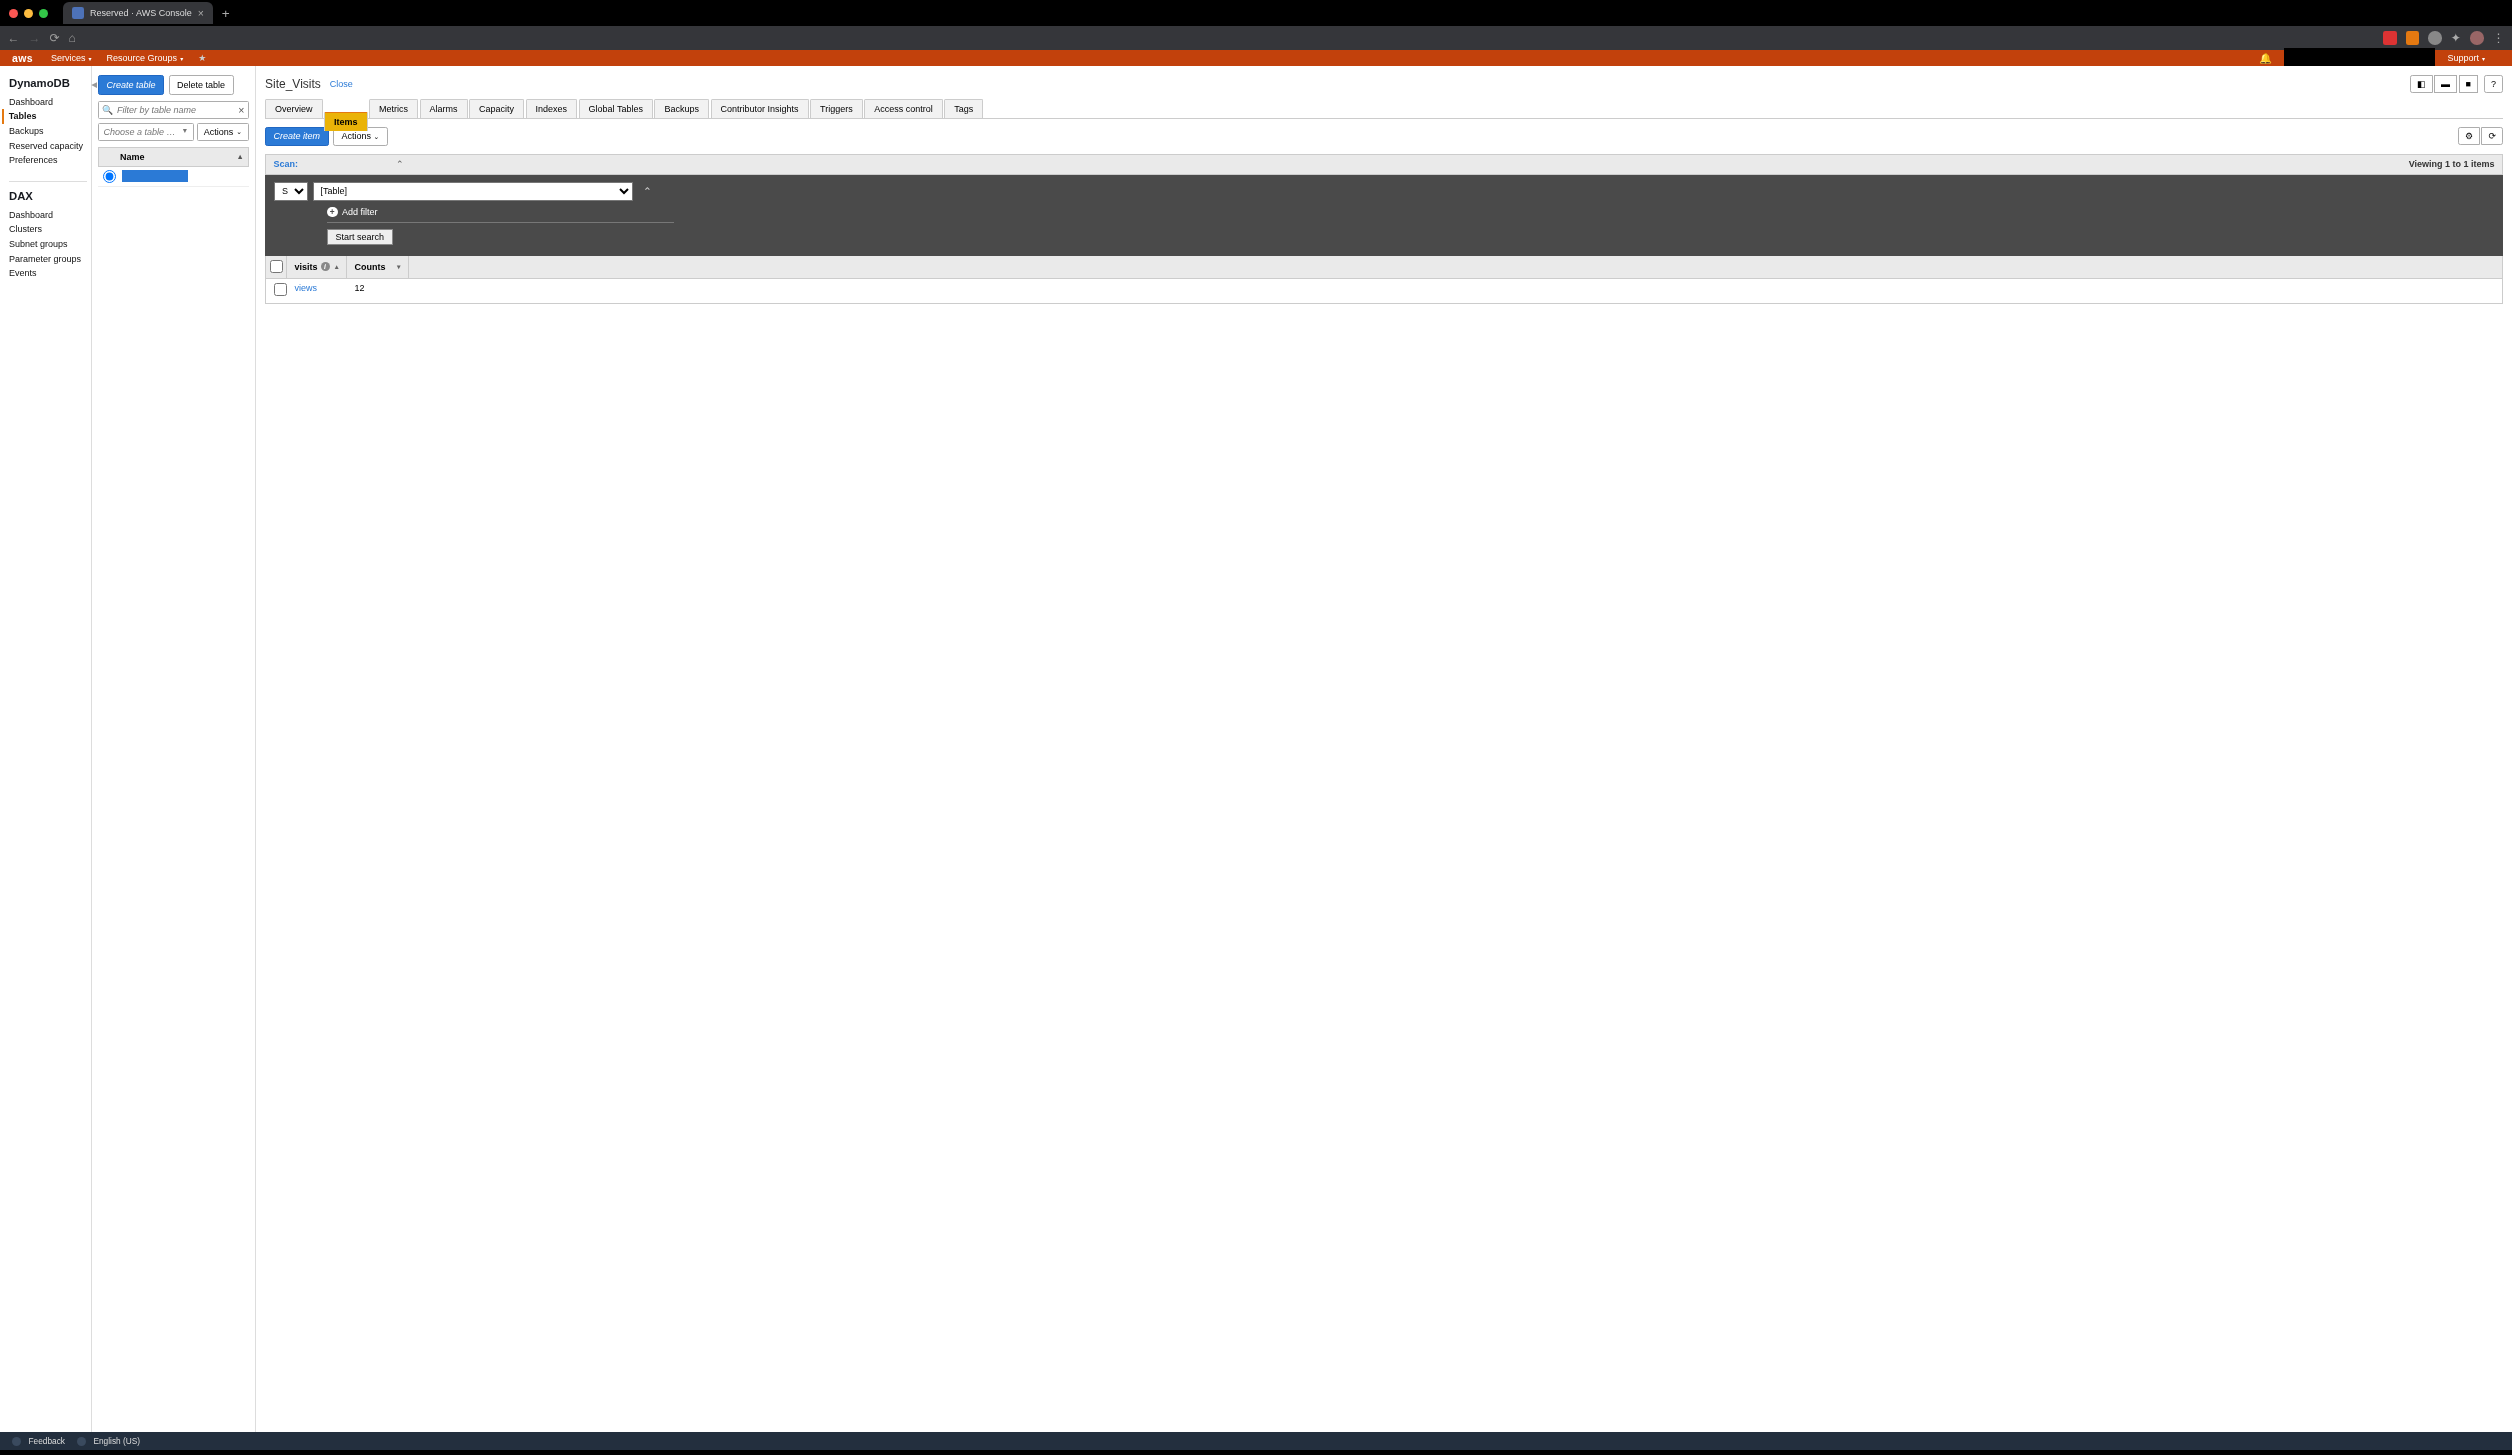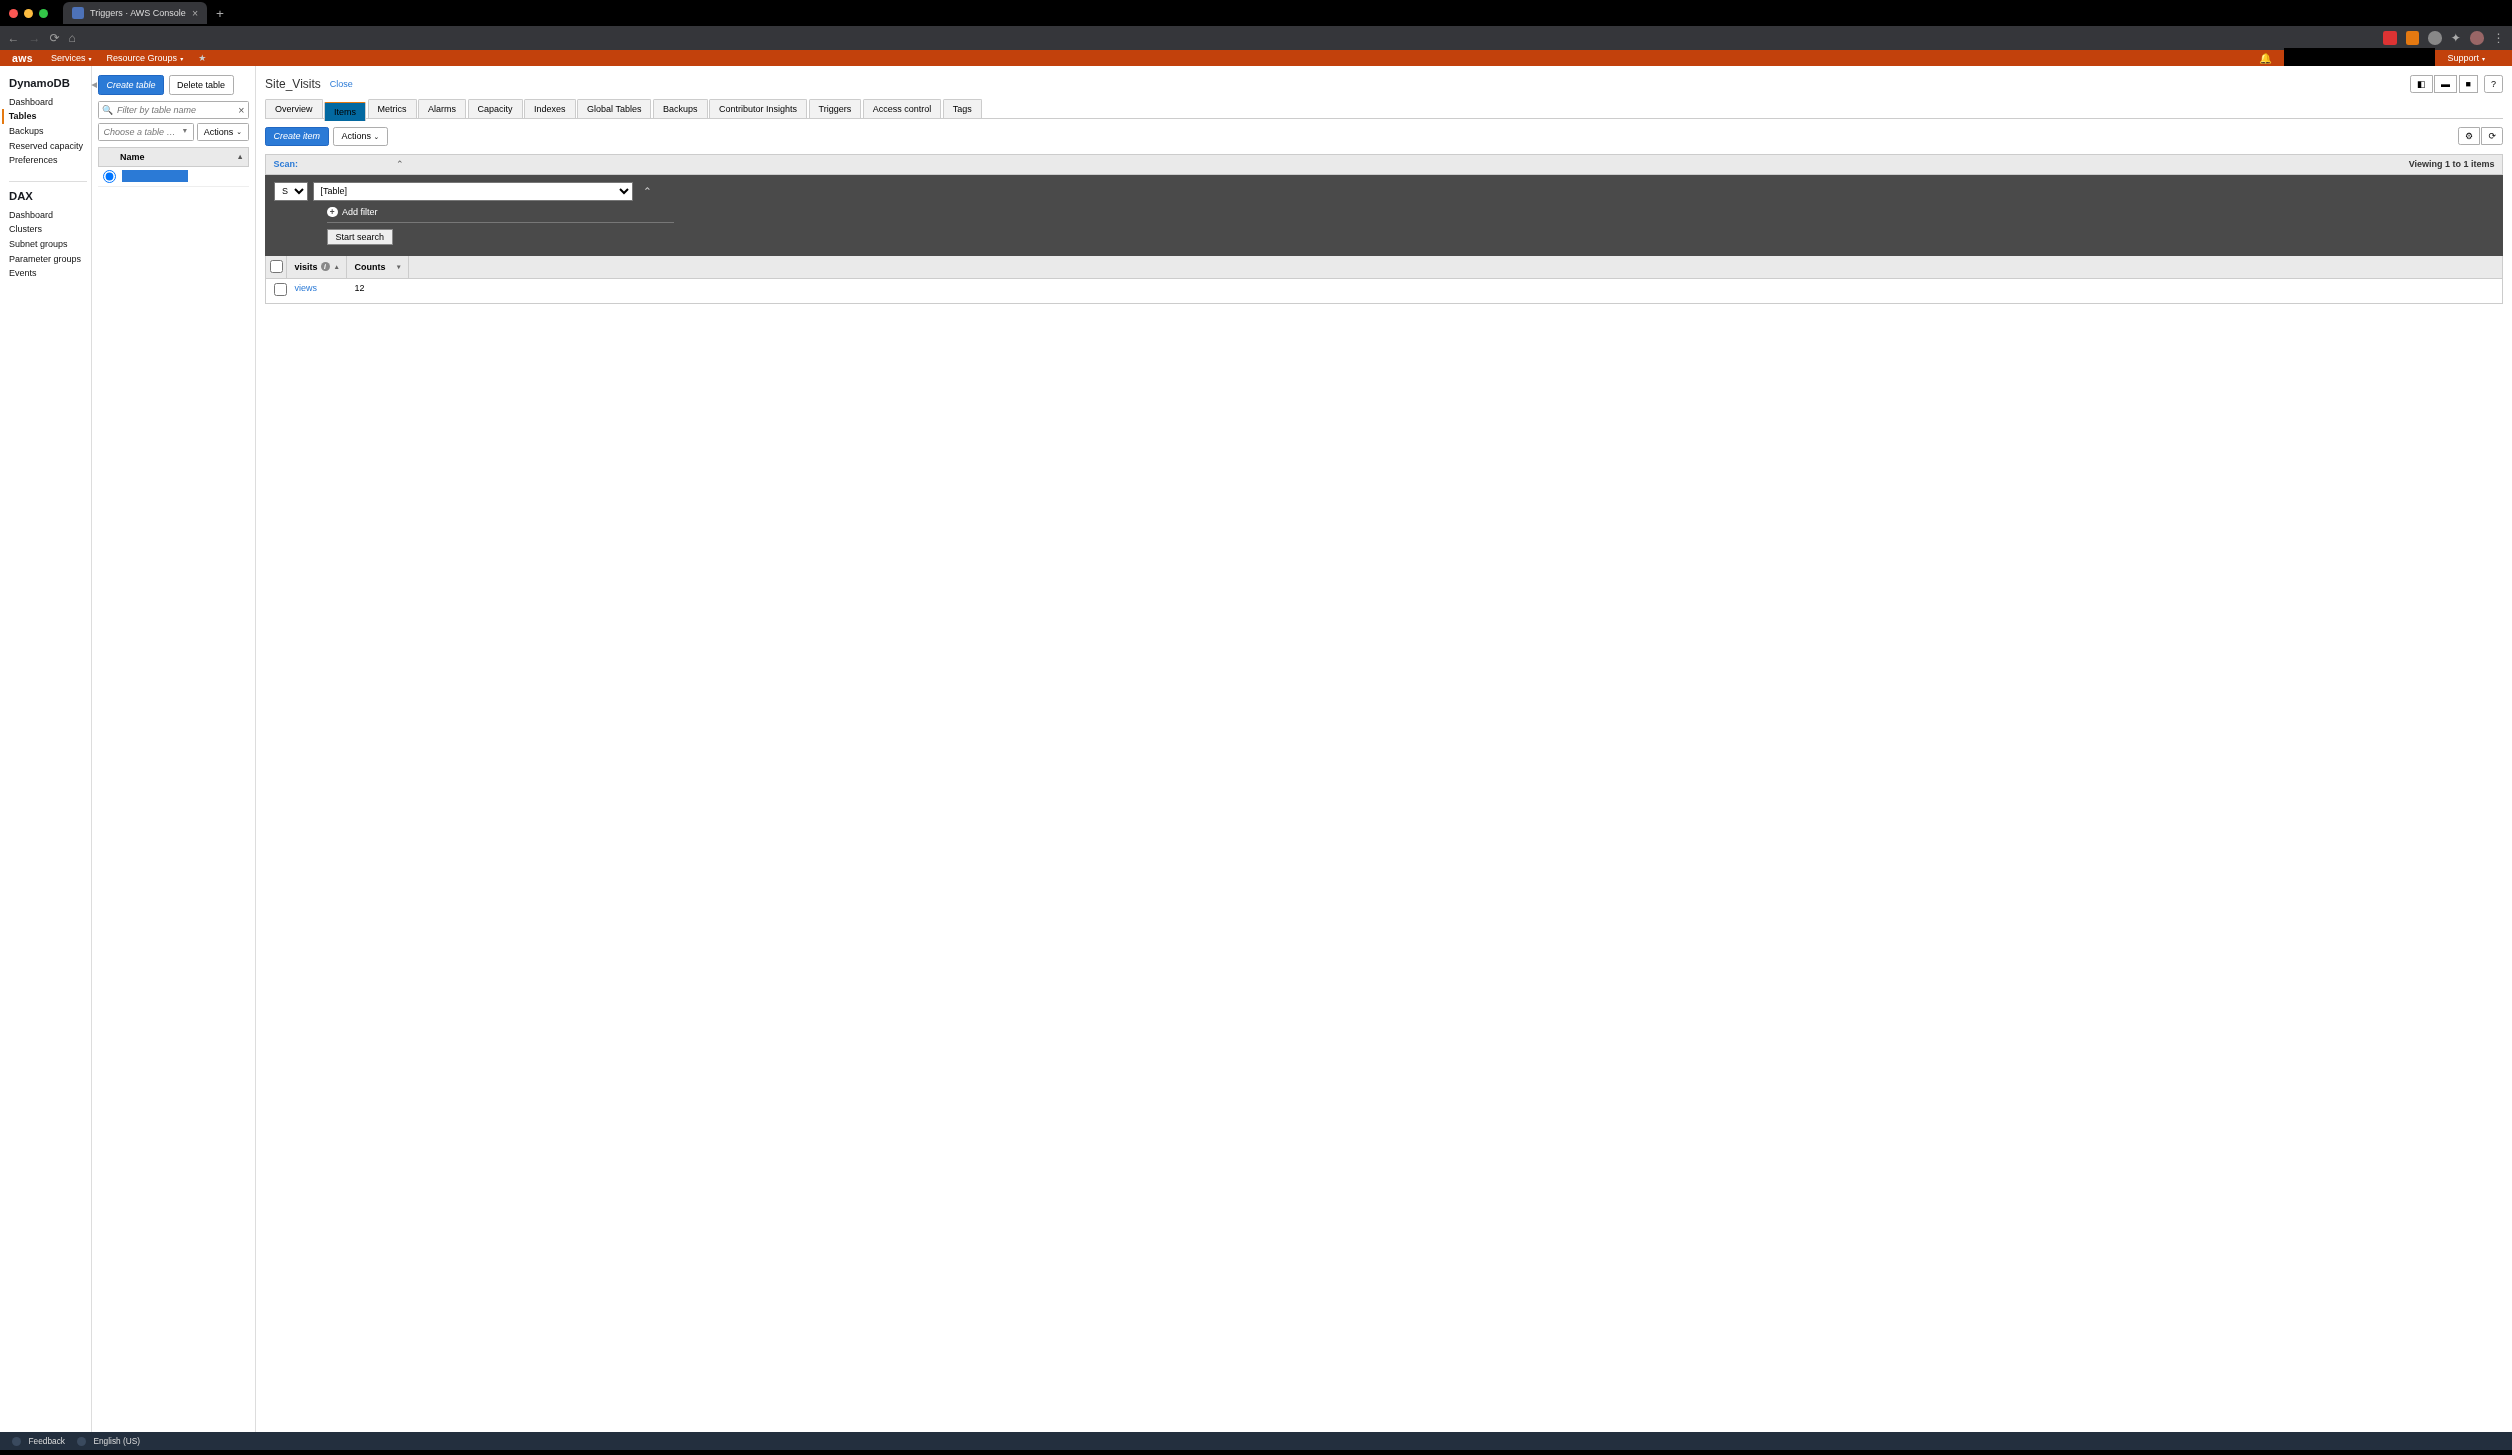--- a/index.html
+++ b/index.html
@@ -71,21 +71,21 @@
 .main-header { display: flex; align-items: center; margin-bottom: 6px; }
 .main-title { font-size: 12px; color: #333; margin-right: 9px; }
 .close-link { color: #2b7ad6; font-size: 9px; cursor: pointer; }
 .right-controls { margin-left: auto; display: flex; gap: 1.5px; }
 .rc-btn { border: 0.8px solid #adadad; padding: 3px 6px; background: #fff; font-size: 9px; }
 .rc-btn:first-child { border-radius: 2.3px 0 0 2.3px; }
 .rc-btn:last-child { border-radius: 0 2.3px 2.3px 0; }
 
 .tabs { display: flex; border-bottom: 0.8px solid #ccc; margin-bottom: 8px; }
 .tab-btn { padding: 3.8px 9px; font-size: 9px; border: 0.8px solid #ccc; border-bottom: none; margin-right: 1.5px; background: #f2f2f2; cursor: pointer; border-radius: 1.5px 1.5px 0 0; }
-.tab-btn.active { background: #0369a1; font-weight: normal; border-top: 1.5px solid #e47911; position: relative; top: 3px; }
+.tab-btn.active { background: #eab308; font-weight: bold; border-top: 1.5px solid #e47911; position: relative; top: 13px; }
 
 .item-toolbar { display: flex; align-items: center; gap: 4.5px; margin-bottom: 0; }
 .item-toolbar .right { margin-left: auto; display: flex; gap: 1.5px; }
 .tb-icon { border: 0.8px solid #adadad; padding: 3px 6px; background: #fff; font-size: 9px; }
 .tb-icon:first-child { border-radius: 2.3px 0 0 2.3px; }
 .tb-icon:last-child { border-radius: 0 2.3px 2.3px 0; }
 
 .scan-header { background: #eaeaea; border: 0.8px solid #ccc; padding: 4.5px 7.5px; display: flex; align-items: center; font-size: 9px; margin-top: 7.5px; text-align: center; }
 .scan-label { color: #2b7ad6; font-weight: bold; }
 .scan-caret { margin-left: 98px; color: #555; font-size: 9px; }
@@ -124,21 +124,21 @@
 <body>
 
 <div class="browser-top">
   <div class="traffic-lights">
     <div class="tl tl-red"></div>
     <div class="tl tl-yellow"></div>
     <div class="tl tl-green"></div>
   </div>
   <div class="tab">
     <div class="tab-favicon"></div>
-    <span>Triggers · AWS Console</span>
+    <span>Reserved · AWS Console</span>
     <span class="tab-close">×</span>
   </div>
   <span class="new-tab">+</span>
 </div>
 
 <div class="addr-bar">
   <span class="nav-icon">←</span>
   <span class="nav-icon" style="opacity:.4">→</span>
   <span class="nav-icon">⟳</span>
   <span class="nav-icon">⌂</span>

